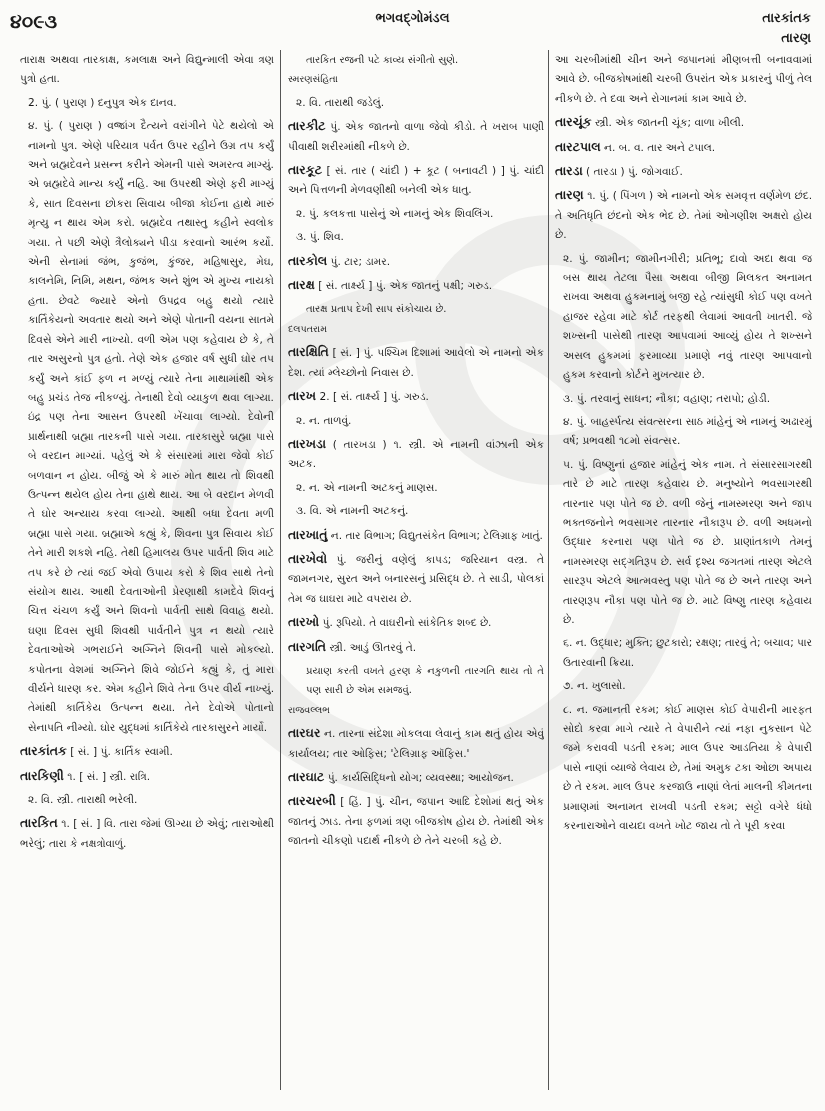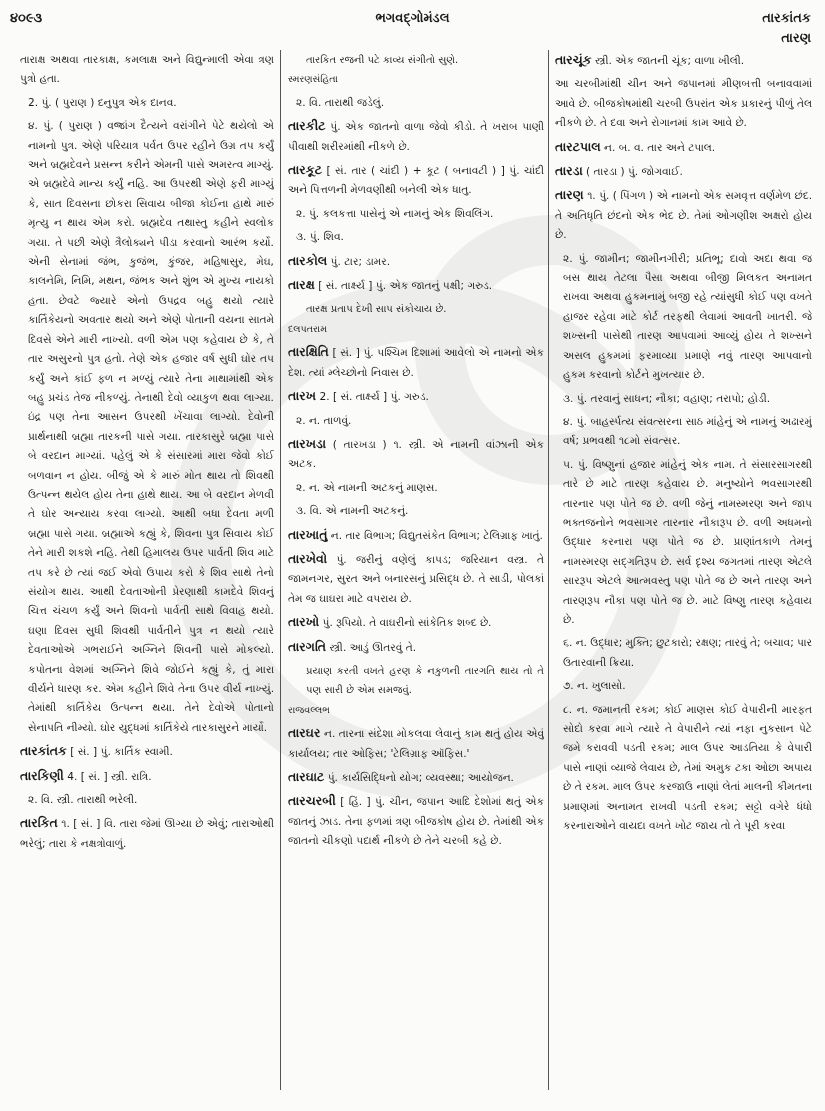--- a/index.html
+++ b/index.html
@@ -10,21 +10,21 @@
     color: #1a1a1a;
     position: relative;
   }
   .watermark {
     position: absolute; left: 170px; top: 200px; width: 520px; height: 620px;
     pointer-events: none; opacity: 0.05;
   }
   .header {
     position: absolute; left: 0; top: 0; width: 825px; height: 48px;
   }
-  .page-num { position: absolute; left: 10px; top: 10px; font-size: 13px; font-weight: bold; }
+  .page-num { position: absolute; left: 10px; top: 10px; font-size: 19px; font-weight: bold; }
   .book-title { position: absolute; left: 0; width: 825px; top: 10px; text-align: center; font-size: 13px; font-weight: bold; }
   .guide-top { position: absolute; right: 14px; top: 10px; font-size: 13px; font-weight: bold; }
   .guide-bottom { position: absolute; right: 14px; top: 30px; font-size: 13px; font-weight: bold; }
   .columns {
     position: absolute; top: 50px; left: 0; width: 801px; height: 1050px;
   }
   .col {
     position: absolute; top: 0; height: 1045px; overflow: hidden;
     font-size: 10.6px; line-height: 19.4px; text-align: justify;
   }
@@ -58,21 +58,21 @@
 
 <div class="rule rule1"></div>
 <div class="rule rule2"></div>
 
 <div class="columns">
   <div class="col col1">
       <div class="entry cont">તારાક્ષ અથવા તારકાક્ષ, કમલાક્ષ અને વિદ્યુન્માલી એવા ત્રણ પુત્રો હતા.</div>
       <div class="sense">2. પું. ( પુરાણ ) દનુપુત્ર એક દાનવ.</div>
       <div class="sense">૪. પું. ( પુરાણ ) વજ્રાંગ દૈત્યને વરાંગીને પેટે થયેલો એ નામનો પુત્ર. એણે પરિયાત્ર પર્વત ઉપર રહીને ઉગ્ર તપ કર્યું અને બ્રહ્મદેવને પ્રસન્ન કરીને એમની પાસે અમરત્વ માગ્યું. એ બ્રહ્મદેવે માન્ય કર્યું નહિ. આ ઉપરથી એણે ફરી માગ્યું કે, સાત દિવસના છોકરા સિવાય બીજા કોઈના હાથે મારું મૃત્યુ ન થાય એમ કરો. બ્રહ્મદેવ તથાસ્તુ કહીને સ્વલોક ગયા. તે પછી એણે ત્રૈલોક્યને પીડા કરવાનો આરંભ કર્યો. એની સેનામાં જંભ, કુજંભ, કુંજર, મહિષાસુર, મેઘ, કાલનેમિ, નિમિ, મથન, જંભક અને શુંભ એ મુખ્ય નાયકો હતા. છેવટે જ્યારે એનો ઉપદ્રવ બહુ થયો ત્યારે કાર્તિકેયનો અવતાર થયો અને એણે પોતાની વયના સાતમે દિવસે એને મારી નાખ્યો. વળી એમ પણ કહેવાય છે કે, તે તાર અસુરનો પુત્ર હતો. તેણે એક હજાર વર્ષ સુધી ઘોર તપ કર્યું અને કાંઈ ફળ ન મળ્યું ત્યારે તેના માથામાંથી એક બહુ પ્રચંડ તેજ નીકળ્યું. તેનાથી દેવો વ્યાકુળ થવા લાગ્યા. ઇંદ્ર પણ તેના આસન ઉપરથી ખેંચાવા લાગ્યો. દેવોની પ્રાર્થનાથી બ્રહ્મા તારકની પાસે ગયા. તારકાસુરે બ્રહ્મા પાસે બે વરદાન માગ્યાં. પહેલું એ કે સંસારમાં મારા જેવો કોઈ બળવાન ન હોય. બીજું એ કે મારું મોત થાય તો શિવથી ઉત્પન્ન થયેલ હોય તેના હાથે થાય. આ બે વરદાન મેળવી તે ઘોર અન્યાય કરવા લાગ્યો. આથી બધા દેવતા મળી બ્રહ્મા પાસે ગયા. બ્રહ્માએ કહ્યું કે, શિવના પુત્ર સિવાય કોઈ તેને મારી શકશે નહિ. તેથી હિમાલય ઉપર પાર્વતી શિવ માટે તપ કરે છે ત્યાં જઈ એવો ઉપાય કરો કે શિવ સાથે તેનો સંયોગ થાય. આથી દેવતાઓની પ્રેરણાથી કામદેવે શિવનું ચિત્ત ચંચળ કર્યું અને શિવનો પાર્વતી સાથે વિવાહ થયો. ઘણા દિવસ સુધી શિવથી પાર્વતીને પુત્ર ન થયો ત્યારે દેવતાઓએ ગભરાઈને અગ્નિને શિવની પાસે મોકલ્યો. કપોતના વેશમાં અગ્નિને શિવે જોઈને કહ્યું કે, તું મારા વીર્યને ધારણ કર. એમ કહીને શિવે તેના ઉપર વીર્ય નાખ્યું. તેમાંથી કાર્તિકેય ઉત્પન્ન થયા. તેને દેવોએ પોતાનો સેનાપતિ નીમ્યો. ઘોર યુદ્ધમાં કાર્તિકેયે તારકાસુરને માર્યો.</div>
       <div class="entry"><span class="hw">તારકાંતક</span><span> [ સં. ] પું. કાર્તિક સ્વામી.</span></div>
-      <div class="entry"><span class="hw">તારકિણી</span><span> 4. [ સં. ] સ્ત્રી. રાત્રિ.</span></div>
+      <div class="entry"><span class="hw">તારકિણી</span><span> ૧. [ સં. ] સ્ત્રી. રાત્રિ.</span></div>
       <div class="sense">૨. વિ. સ્ત્રી. તારાથી ભરેલી.</div>
       <div class="entry"><span class="hw">તારકિત</span><span> ૧. [ સં. ] વિ. તારા જેમાં ઊગ્યા છે એવું; તારાઓથી ભરેલું; તારા કે નક્ષત્રોવાળું.</span></div>
     </div>
   <div class="col col2">
       <div class="quote">તારકિત રજની પટે કાવ્ય સંગીતો સુણે.</div>
       <div class="quote-src">સ્મરણસંહિતા</div>
       <div class="sense">૨. વિ. તારાથી જડેલું.</div>
       <div class="entry"><span class="hw">તારકીટ</span><span> પું. એક જાતનો વાળા જેવો કીડો. તે ખરાબ પાણી પીવાથી શરીરમાંથી નીકળે છે.</span></div>
       <div class="entry"><span class="hw">તારકૂટ</span><span> [ સં. તાર ( ચાંદી ) + કૂટ ( બનાવટી ) ] પું. ચાંદી અને પિત્તળની મેળવણીથી બનેલી એક ધાતુ.</span></div>
       <div class="sense">૨. પું. કલકત્તા પાસેનું એ નામનું એક શિવલિંગ.</div>
@@ -91,22 +91,22 @@
       <div class="entry"><span class="hw">તારખેવો</span><span> પું. જરીનું વણેલું કાપડ; જરિયાન વસ્ત્ર. તે જામનગર, સુરત અને બનારસનું પ્રસિદ્ધ છે. તે સાડી, પોલકાં તેમ જ ઘાઘરા માટે વપરાય છે.</span></div>
       <div class="entry"><span class="hw">તારખો</span><span> પું. રૂપિયો. તે વાઘરીનો સાંકેતિક શબ્દ છે.</span></div>
       <div class="entry"><span class="hw">તારગતિ</span><span> સ્ત્રી. આડું ઊતરવું તે.</span></div>
       <div class="quote">પ્રયાણ કરતી વખતે હરણ કે નકુળની તારગતિ થાય તો તે પણ સારી છે એમ સમજવું.</div>
       <div class="quote-src">રાજવલ્લભ</div>
       <div class="entry"><span class="hw">તારઘર</span><span> ન. તારના સંદેશા મોકલવા લેવાનું કામ થતું હોય એવું કાર્યાલય; તાર ઓફિસ; 'ટેલિગ્રાફ ઑફિસ.'</span></div>
       <div class="entry"><span class="hw">તારઘાટ</span><span> પું. કાર્યસિદ્ધિનો યોગ; વ્યવસ્થા; આયોજન.</span></div>
       <div class="entry"><span class="hw">તારચરબી</span><span> [ હિં. ] પું. ચીન, જપાન આદિ દેશોમાં થતું એક જાતનું ઝાડ. તેના ફળમાં ત્રણ બીજકોષ હોય છે. તેમાંથી એક જાતનો ચીકણો પદાર્થ નીકળે છે તેને ચરબી કહે છે.</span></div>
     </div>
   <div class="col col3">
+      <div class="entry cont">આ ચરબીમાંથી ચીન અને જપાનમાં મીણબત્તી બનાવવામાં આવે છે. બીજકોષમાંથી ચરબી ઉપરાંત એક પ્રકારનું પીળું તેલ નીકળે છે. તે દવા અને રોગાનમાં કામ આવે છે.</div>
       <div class="entry"><span class="hw">તારચૂંક</span><span> સ્ત્રી. એક જાતની ચૂંક; વાળા ખીલી.</span></div>
-      <div class="entry cont">આ ચરબીમાંથી ચીન અને જપાનમાં મીણબત્તી બનાવવામાં આવે છે. બીજકોષમાંથી ચરબી ઉપરાંત એક પ્રકારનું પીળું તેલ નીકળે છે. તે દવા અને રોગાનમાં કામ આવે છે.</div>
       <div class="entry"><span class="hw">તારટપાલ</span><span> ન. બ. વ. તાર અને ટપાલ.</span></div>
       <div class="entry"><span class="hw">તારડા</span><span> ( તારડા ) પું. જોગવાઈ.</span></div>
       <div class="entry"><span class="hw">તારણ</span><span> ૧. પું. ( પિંગળ ) એ નામનો એક સમવૃત્ત વર્ણમેળ છંદ. તે અતિધૃતિ છંદનો એક ભેદ છે. તેમાં ઓગણીશ અક્ષરો હોય છે.</span></div>
       <div class="sense">૨. પું. જામીન; જામીનગીરી; પ્રતિભૂ; દાવો અદા થવા જ બસ થાય તેટલા પૈસા અથવા બીજી મિલકત અનામત રાખવા અથવા હુકમનામું બજી રહે ત્યાંસુધી કોઈ પણ વખતે હાજર રહેવા માટે કોર્ટ તરફથી લેવામાં આવતી ખાતરી. જે શખ્સની પાસેથી તારણ આપવામાં આવ્યું હોય તે શખ્સને અસલ હુકમમાં ફરમાવ્યા પ્રમાણે નવું તારણ આપવાનો હુકમ કરવાનો કોર્ટને મુખત્યાર છે.</div>
       <div class="sense">૩. પું. તરવાનું સાધન; નૌકા; વહાણ; તરાપો; હોડી.</div>
       <div class="sense">૪. પું. બાહર્સ્પત્ય સંવત્સરના સાઠ માંહેનું એ નામનું અઢારમું વર્ષ; પ્રભવથી ૧૮મો સંવત્સર.</div>
       <div class="sense">૫. પું. વિષ્ણુનાં હજાર માંહેનું એક નામ. તે સંસારસાગરથી તારે છે માટે તારણ કહેવાય છે. મનુષ્યોને ભવસાગરથી તારનાર પણ પોતે જ છે. વળી જેનું નામસ્મરણ અને જાપ ભક્તજનોને ભવસાગર તારનાર નૌકારૂપ છે. વળી અધમનો ઉદ્ધાર કરનારા પણ પોતે જ છે. પ્રાણાંતકાળે તેમનું નામસ્મરણ સદ્ગતિરૂપ છે. સર્વ દૃશ્ય જગતમાં તારણ એટલે સારરૂપ એટલે આત્મવસ્તુ પણ પોતે જ છે અને તારણ અને તારણરૂપ નૌકા પણ પોતે જ છે. માટે વિષ્ણુ તારણ કહેવાય છે.</div>
       <div class="sense">૬. ન. ઉદ્ધાર; મુક્તિ; છુટકારો; રક્ષણ; તારવું તે; બચાવ; પાર ઉતારવાની ક્રિયા.</div>
       <div class="sense">૭. ન. ખુલાસો.</div>
       <div class="sense">૮. ન. જમાનતી રકમ; કોઈ માણસ કોઈ વેપારીની મારફત સોદો કરવા માગે ત્યારે તે વેપારીને ત્યાં નફા નુકસાન પેટે જમે કરાવવી પડતી રકમ; માલ ઉપર આડતિયા કે વેપારી પાસે નાણાં વ્યાજે લેવાય છે, તેમાં અમુક ટકા ઓછા અપાય છે તે રકમ. માલ ઉપર કરજાઉ નાણાં લેતાં માલની કીમતના પ્રમાણમાં અનામત રાખવી પડતી રકમ; સટ્ટો વગેરે ધંધો કરનારાઓને વાયદા વખતે ખોટ જાય તો તે પૂરી કરવા</div>

